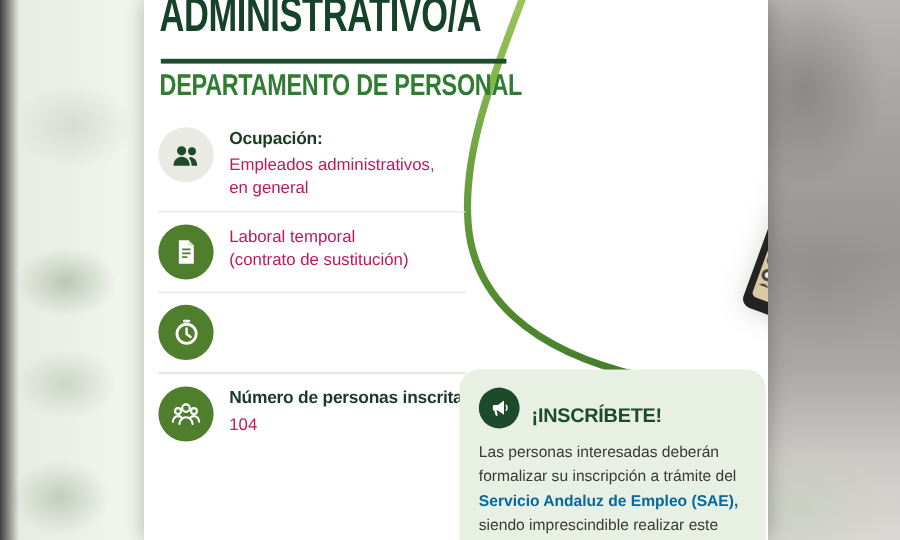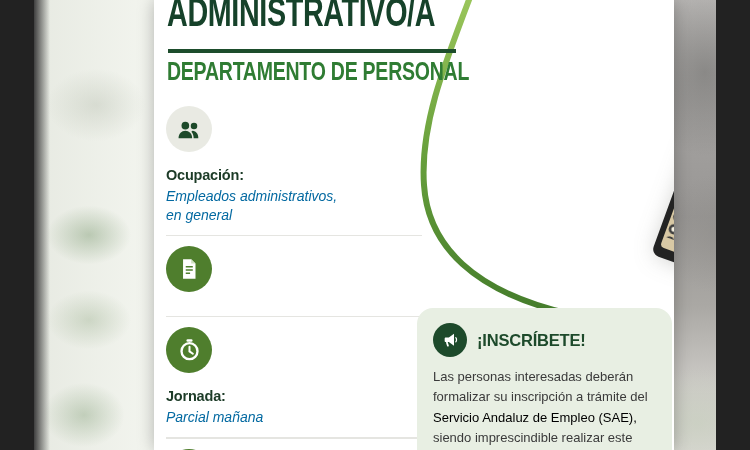--- a/index.html
+++ b/index.html
@@ -1,16 +1,16 @@
 <!DOCTYPE html>
 <html><head>
 <meta charset="utf-8">
 <style>
   html,body{margin:0;padding:0;background:#222;font-family:"Liberation Sans",sans-serif;}
-  .stage{position:relative;width:682px;height:450px;overflow:hidden;background:#fff;margin:0 auto;}
+  .stage{position:relative;width:750px;height:450px;overflow:hidden;background:#fff;margin:0 auto;}
 
   
   .bg-left{position:absolute;left:0;top:0;width:120px;height:450px;
     background:
       linear-gradient(90deg,#3f3f3f 0px,rgba(64,64,64,0) 16px),
       radial-gradient(60px 42px at 55px 235px,rgba(104,138,92,.38),transparent 70%),
       radial-gradient(58px 46px at 50px 415px,rgba(104,138,92,.32),transparent 70%),
       radial-gradient(70px 52px at 62px 105px,rgba(150,160,140,.25),transparent 70%),
       radial-gradient(60px 42px at 55px 320px,rgba(120,148,104,.28),transparent 70%),
       linear-gradient(90deg,#e7eae2,#f3f5ef);}
@@ -26,53 +26,53 @@
     box-shadow:0 0 16px rgba(0,0,0,.28);overflow:hidden;}
 
   .title{position:absolute;left:13px;top:-10px;font-size:41px;line-height:1.08;font-weight:bold;
     color:#16422a;letter-spacing:-.5px;transform:scaleX(.70);transform-origin:left top;white-space:nowrap;}
   .title-underline{position:absolute;left:14px;top:49px;width:288px;height:4px;background:#1d4d2c;}
   .subtitle{position:absolute;left:13px;top:57px;font-size:25px;font-weight:bold;color:#2f7c33;
     letter-spacing:-.3px;transform:scaleX(.78);transform-origin:left top;white-space:nowrap;}
 
   
   .details{position:absolute;left:12px;top:96px;width:268px;}
-  .row{display:flex;gap:13px;padding:10px 0;align-items:flex-start;flex-direction:column;}
+  .row{display:flex;gap:13px;padding:10px 0;align-items:flex-start;}
   .divider{height:1px;background:#e5e5e1;width:256px;}
   .ic{width:46px;height:46px;border-radius:50%;flex-shrink:0;display:flex;align-items:center;justify-content:center;}
   .ic-light{background:#e9eae3;}
   .ic-green{background:#4f7e2d;}
   .txt{padding-top:1px;}
   .lbl{font-size:14.5px;font-weight:bold;color:#1c3b27;letter-spacing:-.2px;white-space:nowrap;line-height:18px;margin-bottom:3px;}
-  .val{font-size:14px;color:#0369a1;line-height:19px;white-space:pre-line;font-style:italic;}
+  .val{font-size:14px;color:#be185d;line-height:19px;white-space:pre-line;}
 
   
   .curve-svg{position:absolute;left:258px;top:0;width:284px;height:335px;pointer-events:none;}
 
   
   .photo{position:absolute;left:250px;top:0;width:270px;height:330px;}
   .notebook{position:absolute;left:288px;top:112px;width:190px;height:168px;transform:rotate(20deg);
     background:repeating-linear-gradient(0deg,#f8f3e2 0 9px,#e9e2cd 9px 10px);
     border-radius:4px;box-shadow:-10px 16px 22px rgba(110,110,100,.35);}
   .notebook::before{content:"";position:absolute;left:-7px;top:7px;width:100%;height:100%;z-index:-1;
     background:#d8c8a4;border-radius:4px;}
   .notebook::after{content:"";position:absolute;left:-13px;top:14px;width:104%;height:102%;z-index:-2;
     background:#232323;border-radius:8px;}
   .spiral{position:absolute;left:-11px;top:4px;width:22px;height:160px;
     background:radial-gradient(circle at 11px 7px,#f5f0e0 2px,#3c3c3c 3px 4.5px,transparent 5.5px);
     background-size:22px 13px;background-repeat:repeat-y;}
 
   
   .card{position:absolute;left:263px;top:308px;width:255px;height:200px;background:#e8efe3;border-radius:16px;
     padding:15px 16px;box-sizing:border-box;}
-  .card-head{display:flex;align-items:center;gap:10px;}
+  .card-head{display:flex;align-items:flex-end;gap:10px;}
   .card-ic{width:34px;height:34px;border-radius:50%;background:#1d4a2b;display:flex;align-items:center;justify-content:center;flex-shrink:0;}
   .card-title{font-size:16.5px;font-weight:bold;color:#1d4a2b;letter-spacing:-.2px;}
   .card-body{margin-top:10px;font-size:13px;line-height:1.56;color:#3a3a3a;}
-  .card-body .b{font-weight:normal;color:#000000;}
+  .card-body .b{font-weight:bold;color:#0369a1;}
 </style>
 </head>
 <body>
 
 <div class="stage">
 
   <div class="bg-left"></div>
   <div class="bg-right"></div>
 
   <div class="flyer">
@@ -121,35 +121,33 @@
 
       <div class="row">
         <div class="ic ic-green">
           <svg width="26" height="26" viewBox="0 0 24 24">
             <path fill="#fff" d="M6.5 3h7.5l4 4v14H6.5z"></path>
             <path fill="#cfe0c0" d="M14 3l4 4h-4z"></path>
             <path stroke="#4f7e2d" stroke-width="1.4" d="M9 10h6.5M9 13h6.5M9 16h4"></path>
           </svg>
         </div>
         <div class="txt">
+          <div class="val">Laboral temporal
+(contrato de sustitución)</div>
         </div>
       </div>
       <div class="divider"></div>
 
       <div class="row">
         <div class="ic ic-green">
           <svg width="27" height="27" viewBox="0 0 24 24" fill="none" stroke="#fff">
             <circle cx="12" cy="12.6" r="7.1" stroke-width="2.1"></circle>
             <path d="M12 8.6v4.2l3 2.1" stroke-width="1.8" stroke-linecap="round"></path>
             <path d="M10.4 3.2h3.2" stroke-width="2.2" stroke-linecap="round"></path>
           </svg>
-        </div>
-        <div class="txt">
-          <div class="lbl">Jornada:</div>
-          <div class="val">Parcial mañana</div>
         </div>
       </div>
       <div class="divider"></div>
 
       <div class="divider"></div>
 
       <div class="row">
         <div class="ic ic-green">
           <svg width="28" height="28" viewBox="0 0 24 24" fill="none" stroke="#fff" stroke-width="1.5" stroke-linecap="round">
             <circle cx="12" cy="7.8" r="2.7"></circle>

